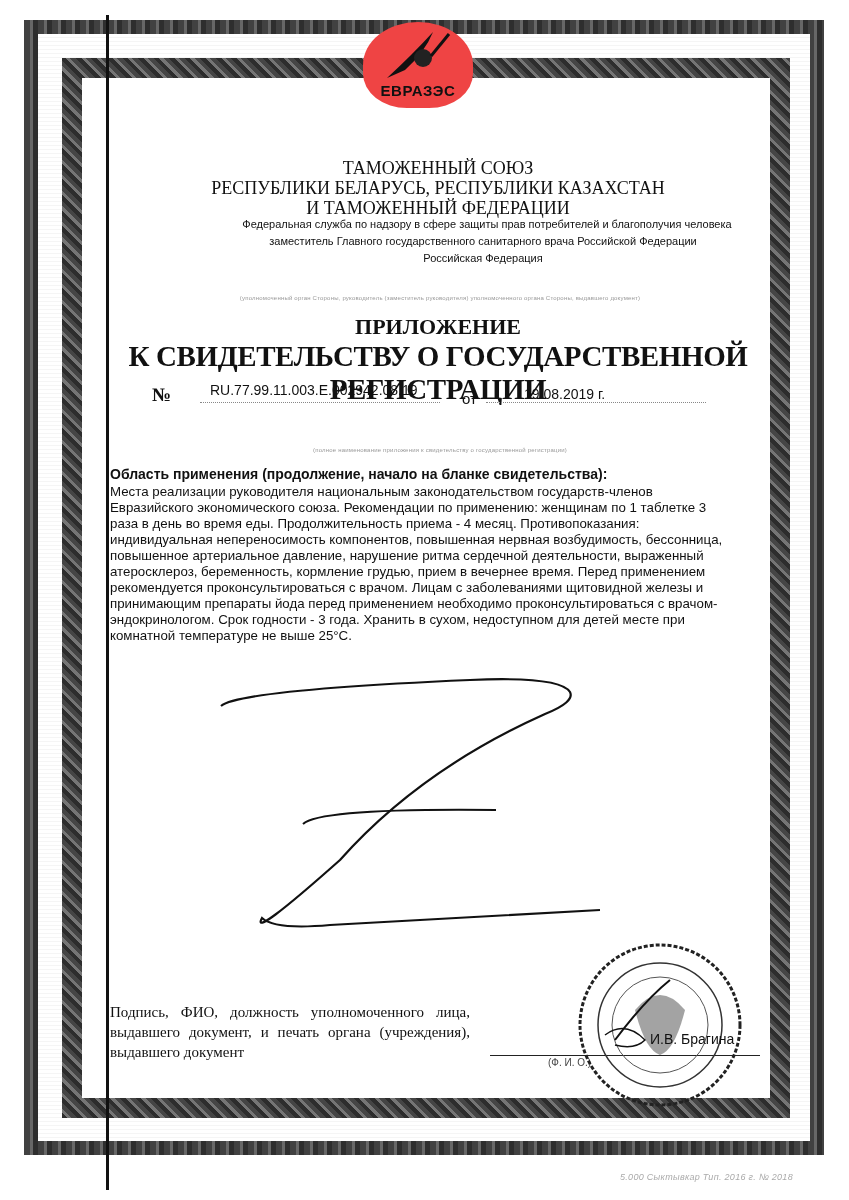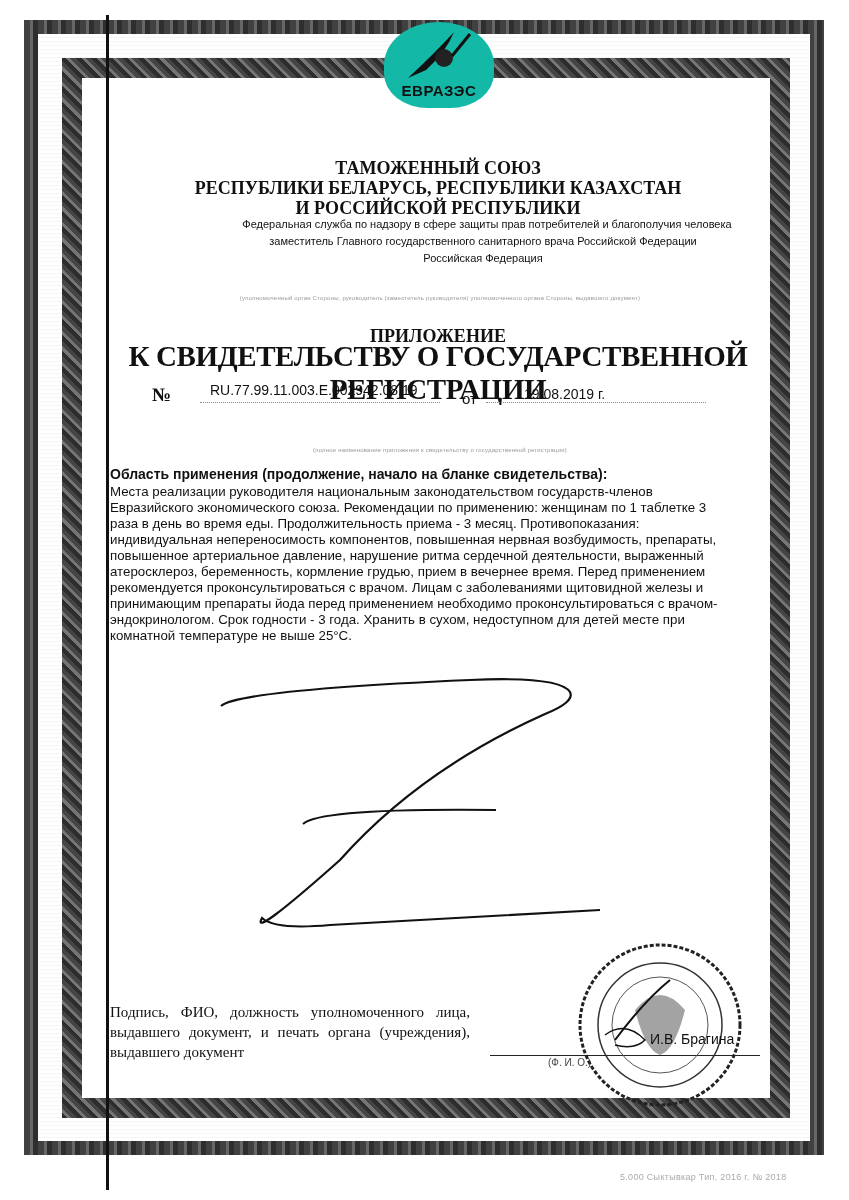--- a/index.html
+++ b/index.html
@@ -9,68 +9,68 @@
   .border-outer::before{content:"";position:absolute;inset:-14px;border:14px solid transparent;
     background:repeating-linear-gradient(90deg,#555 0 6px,#999 6px 9px,#333 9px 14px) border-box;
     -webkit-mask:linear-gradient(#000 0 0) padding-box,linear-gradient(#000 0 0);
     -webkit-mask-composite:xor;mask-composite:exclude;opacity:.55;}
   .border-inner{position:absolute;left:62px;top:58px;width:728px;height:1060px;border:20px solid #4a4a4a;box-sizing:border-box;background:#fff;}
   .border-inner::before{content:"";position:absolute;inset:-20px;border:20px solid transparent;
     background:repeating-linear-gradient(45deg,#222 0 4px,#888 4px 7px,#444 7px 11px) border-box;
     -webkit-mask:linear-gradient(#000 0 0) padding-box,linear-gradient(#000 0 0);
     -webkit-mask-composite:xor;mask-composite:exclude;opacity:.7;}
   .left-rule{position:absolute;left:106px;top:15px;width:3px;height:1175px;background:#111;}
-  .logo{position:absolute;left:384px;top:22px;width:110px;height:86px;background:#14b8a6;border-radius:50% 50% 40% 40%;text-align:center;}
+  .logo{position:absolute;left:363px;top:22px;width:110px;height:86px;background:#ef4444;border-radius:50% 50% 40% 40%;text-align:center;}
   .logo svg{display:block;margin:4px auto 0;}
   .logo-text{font-weight:bold;font-size:15px;letter-spacing:0.5px;margin-top:-2px;}
   .hdr{position:absolute;left:108px;width:660px;text-align:center;}
-  .serif-b{font-family:"Liberation Serif",serif;font-weight:bold;}
+  .serif-b{font-family:"Liberation Serif",serif;font-weight:normal;}
   .h1{top:158px;font-size:18px;line-height:20px;}
   .sub{font-size:11px;line-height:17px;padding-left:45px;}
   .fine{position:absolute;left:160px;width:560px;text-align:center;font-size:6px;color:#999;letter-spacing:0.2px;}
   .title{position:absolute;left:108px;width:660px;text-align:center;font-family:"Liberation Serif",serif;font-weight:bold;}
-  .t1{top:326px;font-size:18px;}
+  .t1{top:314px;font-size:22px;}
   .t2{top:340px;font-size:29px;letter-spacing:-0.4px;}
   .regline{position:absolute;top:382px;left:152px;font-size:14px;}
   .regline .no{font-family:"Liberation Serif",serif;font-size:19px;font-weight:bold;position:absolute;left:0;top:2px;}
   .regline .num{position:absolute;left:58px;top:0;white-space:nowrap;}
   .regline .ot{position:absolute;left:310px;top:8px;font-size:15px;}
   .regline .date{position:absolute;left:372px;top:4px;white-space:nowrap;}
   .regline .u1{position:absolute;left:48px;top:20px;width:240px;border-bottom:1px dotted #888;}
   .regline .u2{position:absolute;left:334px;top:20px;width:220px;border-bottom:1px dotted #888;}
   .body{position:absolute;left:110px;top:466px;width:640px;font-size:13.3px;line-height:16px;}
   .body .lead{font-weight:bold;font-size:14px;margin-bottom:2px;}
   .sigblock{position:absolute;left:110px;top:1002px;width:360px;font-family:"Liberation Serif",serif;font-size:15px;line-height:20px;text-align:justify;}
   .sigline{position:absolute;left:490px;top:1055px;width:270px;border-top:1px solid #222;}
   .sigcap{position:absolute;left:548px;top:1057px;font-size:10px;color:#444;}
   .signame{position:absolute;left:650px;top:1031px;font-size:14px;}
   .stamp{position:absolute;left:575px;top:940px;width:170px;height:170px;}
   .zline{position:absolute;left:0;top:0;}
-  .footnote{position:absolute;left:620px;top:1172px;font-size:9px;color:#aaa;letter-spacing:0.3px;}
+  .footnote{position:absolute;left:620px;top:1172px;font-size:9px;color:#aaa;letter-spacing:0.3px;font-style:italic;}
 </style>
 </head>
 <body>
 
 <div class="border-outer"></div>
 <div class="border-inner"></div>
 <div class="left-rule"></div>
 
 <div class="logo">
   <svg width="70" height="58" viewBox="0 0 70 58">
     <path d="M4 52 Q30 28 50 6 Q42 26 22 44 Z" fill="#111"></path>
     <circle cx="40" cy="32" r="9" fill="#222"></circle>
     <path d="M48 30 L66 8" stroke="#111" stroke-width="3"></path>
   </svg>
   <div class="logo-text">ЕВРАЗЭС</div>
 </div>
 
 <div class="hdr serif-b h1">
   <div>ТАМОЖЕННЫЙ СОЮЗ</div>
   <div>РЕСПУБЛИКИ БЕЛАРУСЬ, РЕСПУБЛИКИ КАЗАХСТАН</div>
-  <div>И РОССИЙСКОЙ РЕСПУБЛИКИ</div>
+  <div>И ТАМОЖЕННЫЙ ФЕДЕРАЦИИ</div>
 </div>
 <div class="hdr sub" style="top:216px;left:106px;width:672px;">Федеральная служба по надзору в сфере защиты прав потребителей и благополучия человека</div>
 <div class="hdr sub" style="top:233px;">заместитель Главного государственного санитарного врача Российской Федерации</div>
 <div class="hdr sub" style="top:250px;">Российская Федерация</div>
 <div class="fine" style="top:295px;">(уполномоченный орган Стороны, руководитель (заместитель руководителя) уполномоченного органа Стороны, выдавшего документ)</div>
 
 <div class="title t1">ПРИЛОЖЕНИЕ</div>
 <div class="title t2">К СВИДЕТЕЛЬСТВУ О ГОСУДАРСТВЕННОЙ РЕГИСТРАЦИИ</div>
 
 <div class="regline">
@@ -81,22 +81,22 @@
   <span class="date">19.08.2019 г.</span>
   <span class="u2"></span>
 </div>
 
 <div class="fine" style="top:447px;">(полное наименование приложения к свидетельству о государственной регистрации)</div>
 
 <div class="body">
   <div class="lead">Область применения (продолжение, начало на бланке свидетельства):</div>
   <div>Места реализации руководителя национальным законодательством государств-членов</div>
   <div>Евразийского экономического союза. Рекомендации по применению: женщинам по 1 таблетке 3</div>
-  <div>раза в день во время еды. Продолжительность приема - 3 месяц. Противопоказания:</div>
-  <div>индивидуальная непереносимость компонентов, повышенная нервная возбудимость, препараты,</div>
+  <div>раза в день во время еды. Продолжительность приема - 4 месяц. Противопоказания:</div>
+  <div>индивидуальная непереносимость компонентов, повышенная нервная возбудимость, бессонница,</div>
   <div>повышенное артериальное давление, нарушение ритма сердечной деятельности, выраженный</div>
   <div>атеросклероз, беременность, кормление грудью, прием в вечернее время. Перед применением</div>
   <div>рекомендуется проконсультироваться с врачом. Лицам с заболеваниями щитовидной железы и</div>
   <div>принимающим препараты йода перед применением необходимо проконсультироваться с врачом-</div>
   <div>эндокринологом. Срок годности - 3 года. Хранить в сухом, недоступном для детей месте при</div>
   <div>комнатной температуре не выше 25°С.</div>
 </div>
 
 <svg class="zline" width="849" height="1200">
   <path d="M221 706 Q240 690 470 680 Q560 676 570 692 Q575 702 545 714 Q420 770 340 860 Q250 940 262 918 Q275 930 330 925 L600 910" fill="none" stroke="#111" stroke-width="2.2"></path>

